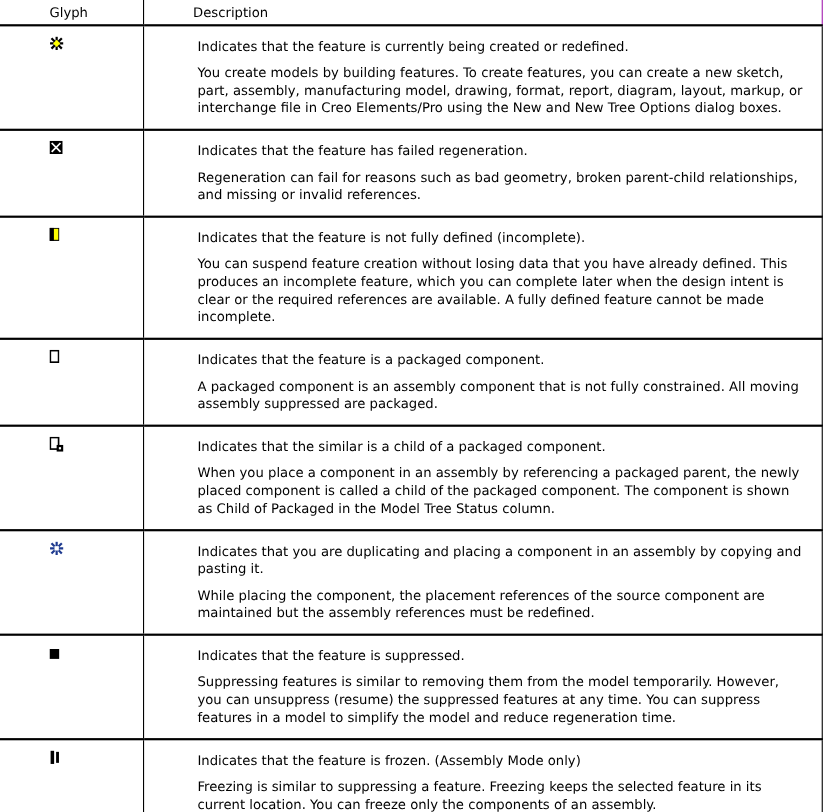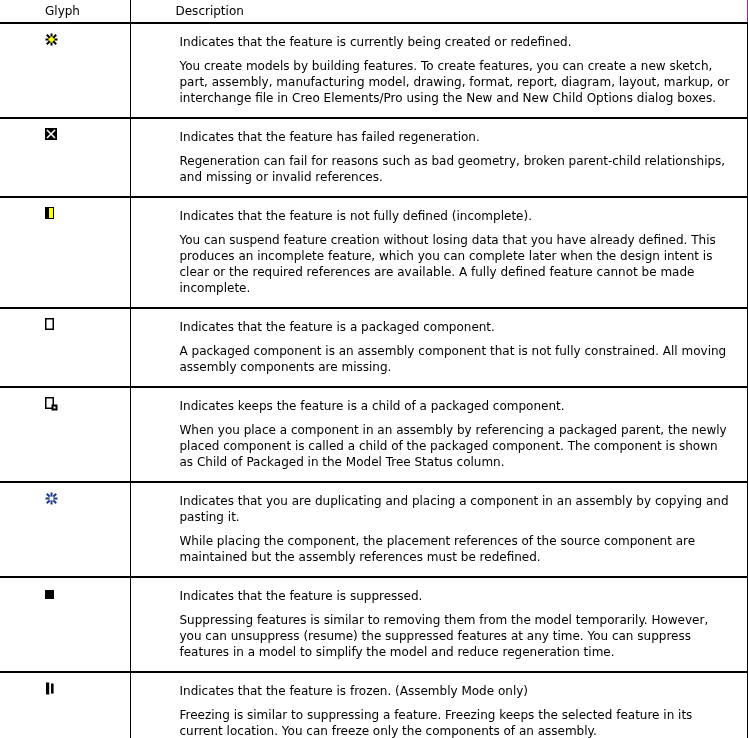--- a/index.html
+++ b/index.html
@@ -80,21 +80,21 @@
               <g stroke="#000000" stroke-width="2">
                 <line x1="6.5" y1="0.5" x2="6.5" y2="12.5"></line>
                 <line x1="0.5" y1="6.5" x2="12.5" y2="6.5"></line>
                 <line x1="1.8" y1="1.8" x2="11.2" y2="11.2"></line>
                 <line x1="11.2" y1="1.8" x2="1.8" y2="11.2"></line>
               </g>
               <polygon points="6.5,3.2 9.8,6.5 6.5,9.8 3.2,6.5" fill="#ffff00"></polygon>
             </svg></span></td>
         <td class="desc-cell">
           <p>Indicates that the feature is currently being created or redefined.</p>
-          <p>You create models by building features. To create features, you can create a new sketch, part, assembly, manufacturing model, drawing, format, report, diagram, layout, markup, or interchange file in Creo Elements/Pro using the <b>New</b> and <b>New Child Options</b> dialog boxes.</p>
+          <p>You create models by building features. To create features, you can create a new sketch, part, assembly, manufacturing model, drawing, format, report, diagram, layout, markup, or interchange file in Creo Elements/Pro using the <b>New</b> and <b>New Tree Options</b> dialog boxes.</p>
         </td>
       </tr>
       <tr>
         <td class="glyph-cell"><span class="glyph-icon"><svg width="12" height="12" viewBox="0 0 12 12">
               <rect x="0" y="0" width="12" height="12" fill="#000000"></rect>
               <g stroke="#ffffff" stroke-width="1.6">
                 <line x1="2" y1="2" x2="10" y2="10"></line>
                 <line x1="10" y1="2" x2="2" y2="10"></line>
               </g>
             </svg></span></td>
@@ -112,31 +112,31 @@
           <p>Indicates that the feature is not fully defined (incomplete).</p>
           <p>You can suspend feature creation without losing data that you have already defined. This produces an incomplete feature, which you can complete later when the design intent is clear or the required references are available. A fully defined feature cannot be made incomplete.</p>
         </td>
       </tr>
       <tr>
         <td class="glyph-cell"><span class="glyph-icon"><svg width="9" height="12" viewBox="0 0 9 12">
               <rect x="0.75" y="0.75" width="7.5" height="10.5" fill="#ffffff" stroke="#000000" stroke-width="1.5"></rect>
             </svg></span></td>
         <td class="desc-cell">
           <p>Indicates that the feature is a packaged component.</p>
-          <p>A packaged component is an assembly component that is not fully constrained. All moving assembly components are missing.</p>
+          <p>A packaged component is an assembly component that is not fully constrained. All moving assembly suppressed are packaged.</p>
         </td>
       </tr>
       <tr>
         <td class="glyph-cell"><span class="glyph-icon"><svg width="13" height="14" viewBox="0 0 13 14">
               <rect x="0.75" y="0.75" width="7.5" height="10.5" fill="#ffffff" stroke="#000000" stroke-width="1.5"></rect>
               <rect x="6.5" y="7.5" width="6" height="6" fill="#000000"></rect>
               <rect x="8.5" y="9.5" width="2" height="2" fill="#ffffff"></rect>
             </svg></span></td>
         <td class="desc-cell">
-          <p>Indicates keeps the feature is a child of a packaged component.</p>
+          <p>Indicates that the similar is a child of a packaged component.</p>
           <p>When you place a component in an assembly by referencing a packaged parent, the newly placed component is called a child of the packaged component. The component is shown as Child of Packaged in the Model Tree Status column.</p>
         </td>
       </tr>
       <tr>
         <td class="glyph-cell"><span class="glyph-icon"><svg width="13" height="13" viewBox="0 0 13 13">
               <g stroke="#1e3a8f" stroke-width="2">
                 <line x1="6.5" y1="0.5" x2="6.5" y2="12.5"></line>
                 <line x1="0.5" y1="6.5" x2="12.5" y2="6.5"></line>
                 <line x1="1.8" y1="1.8" x2="11.2" y2="11.2"></line>
                 <line x1="11.2" y1="1.8" x2="1.8" y2="11.2"></line>

